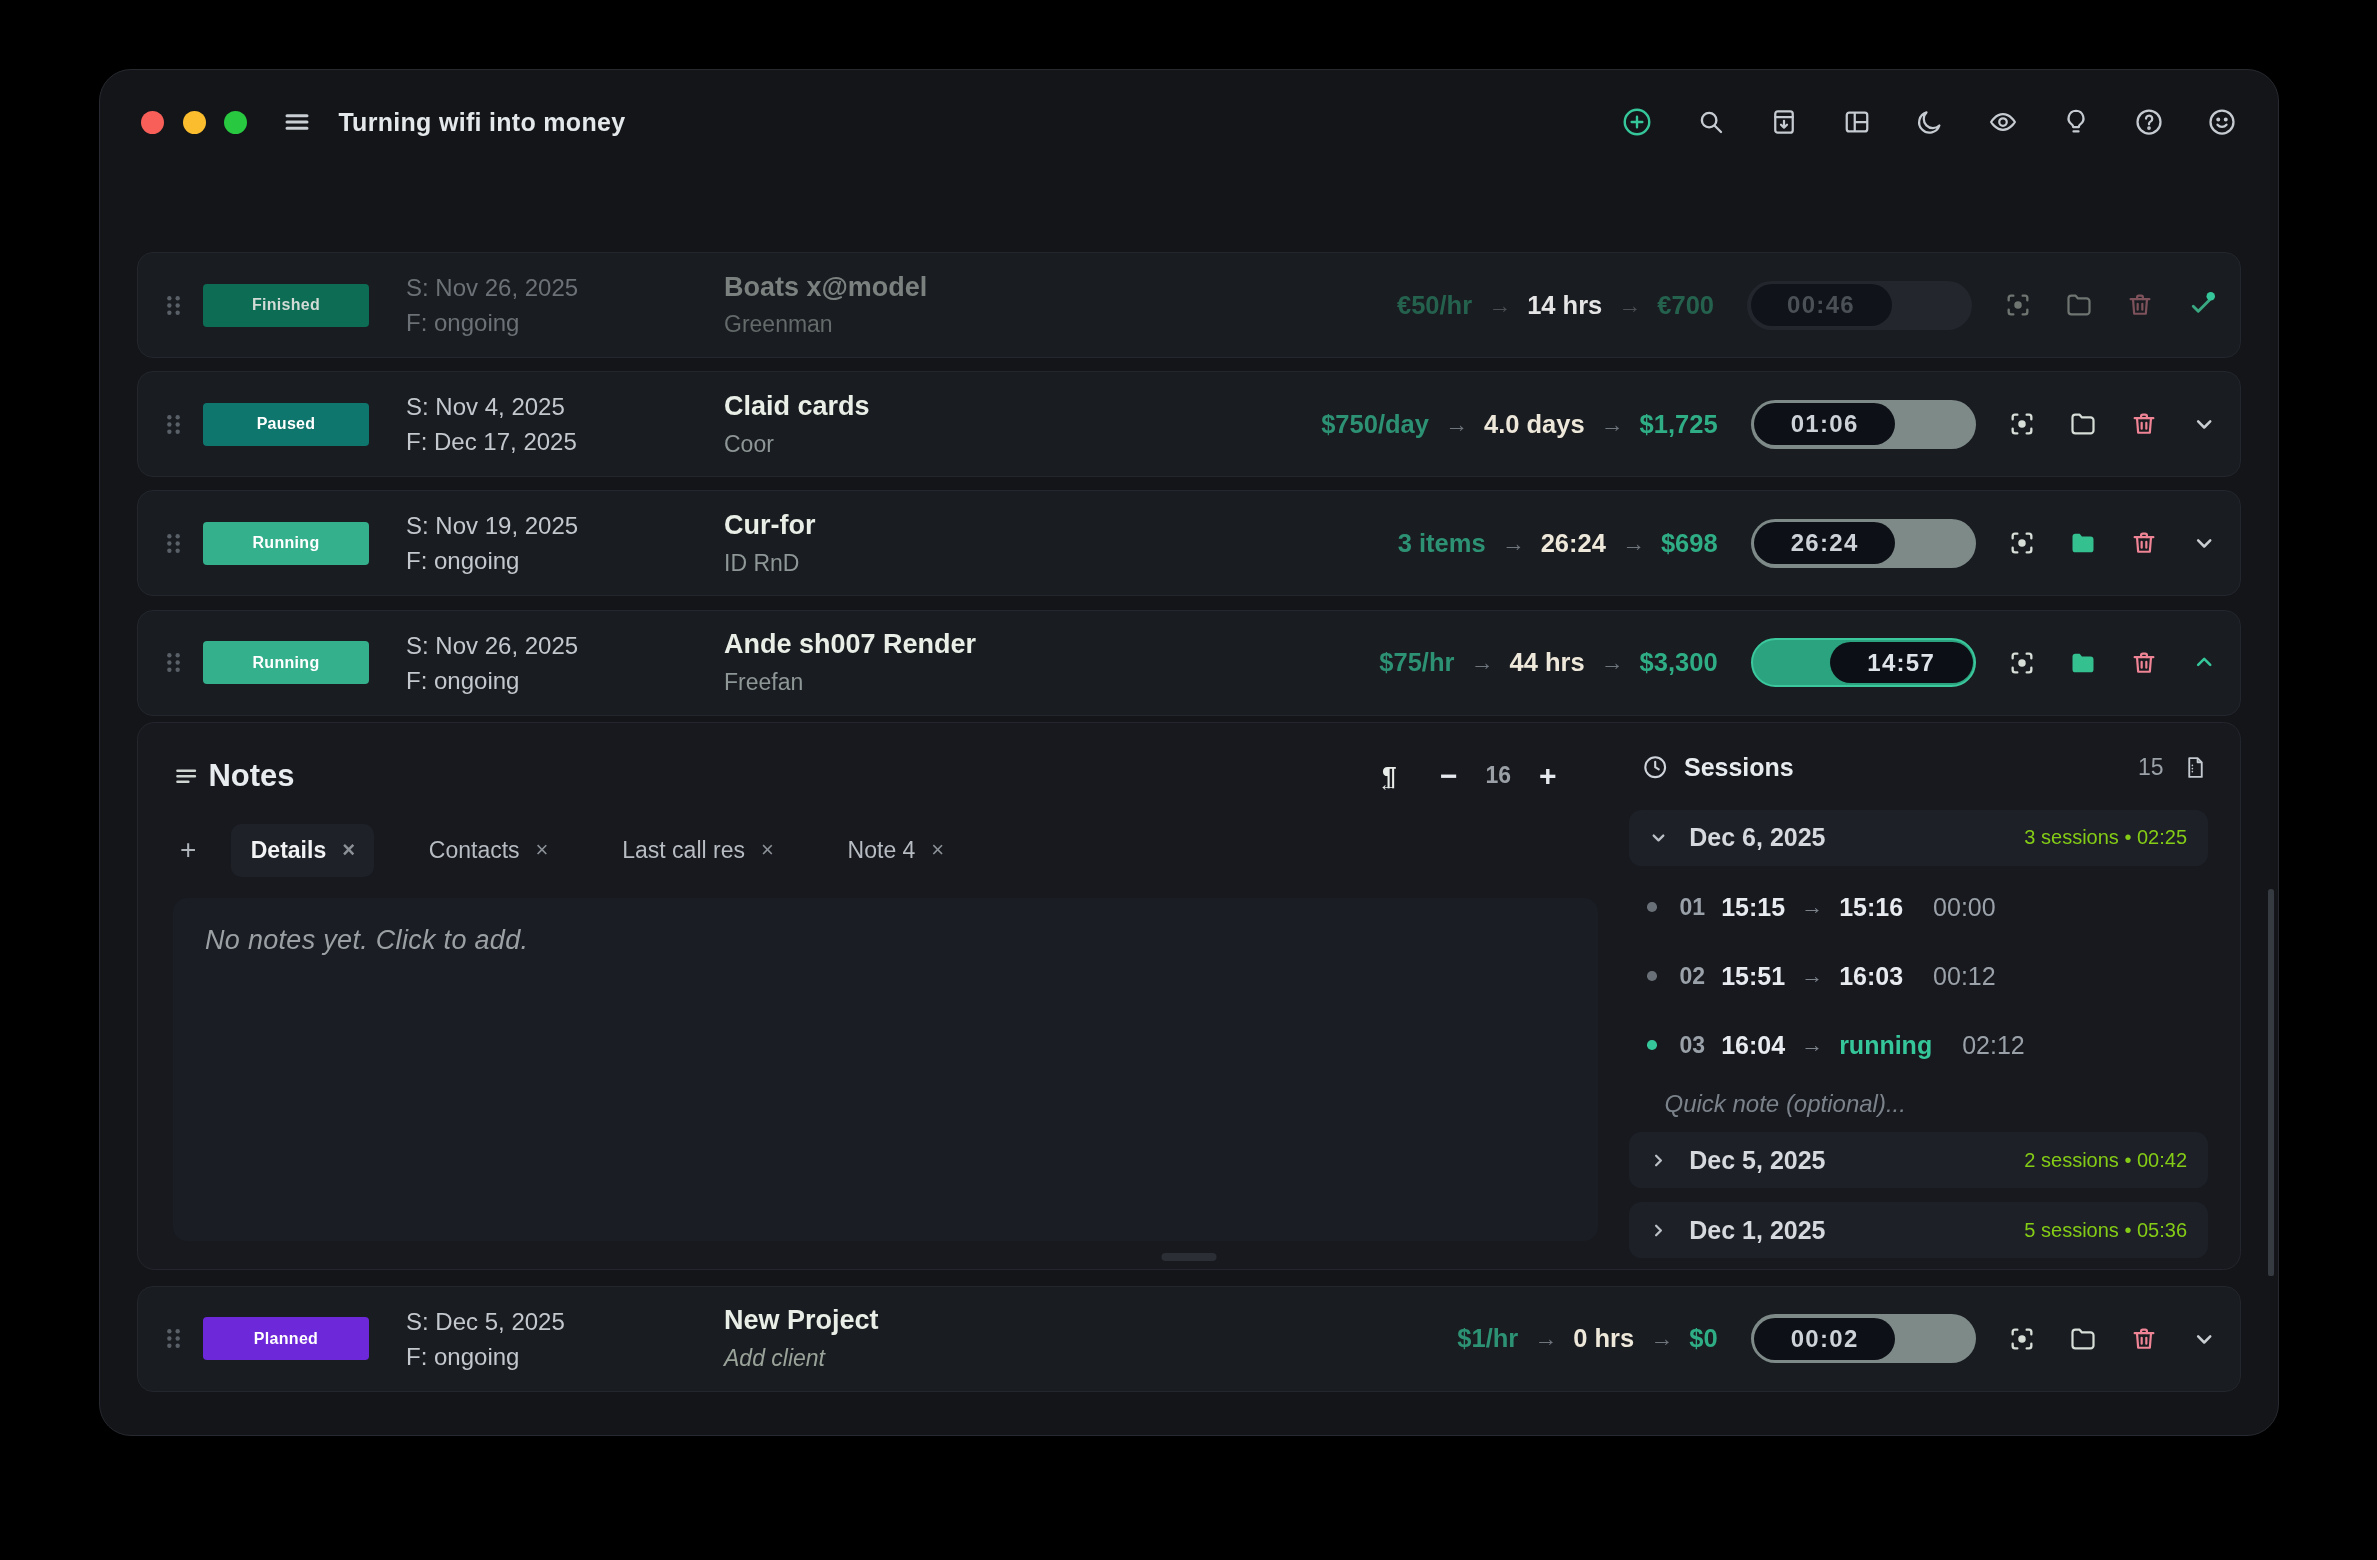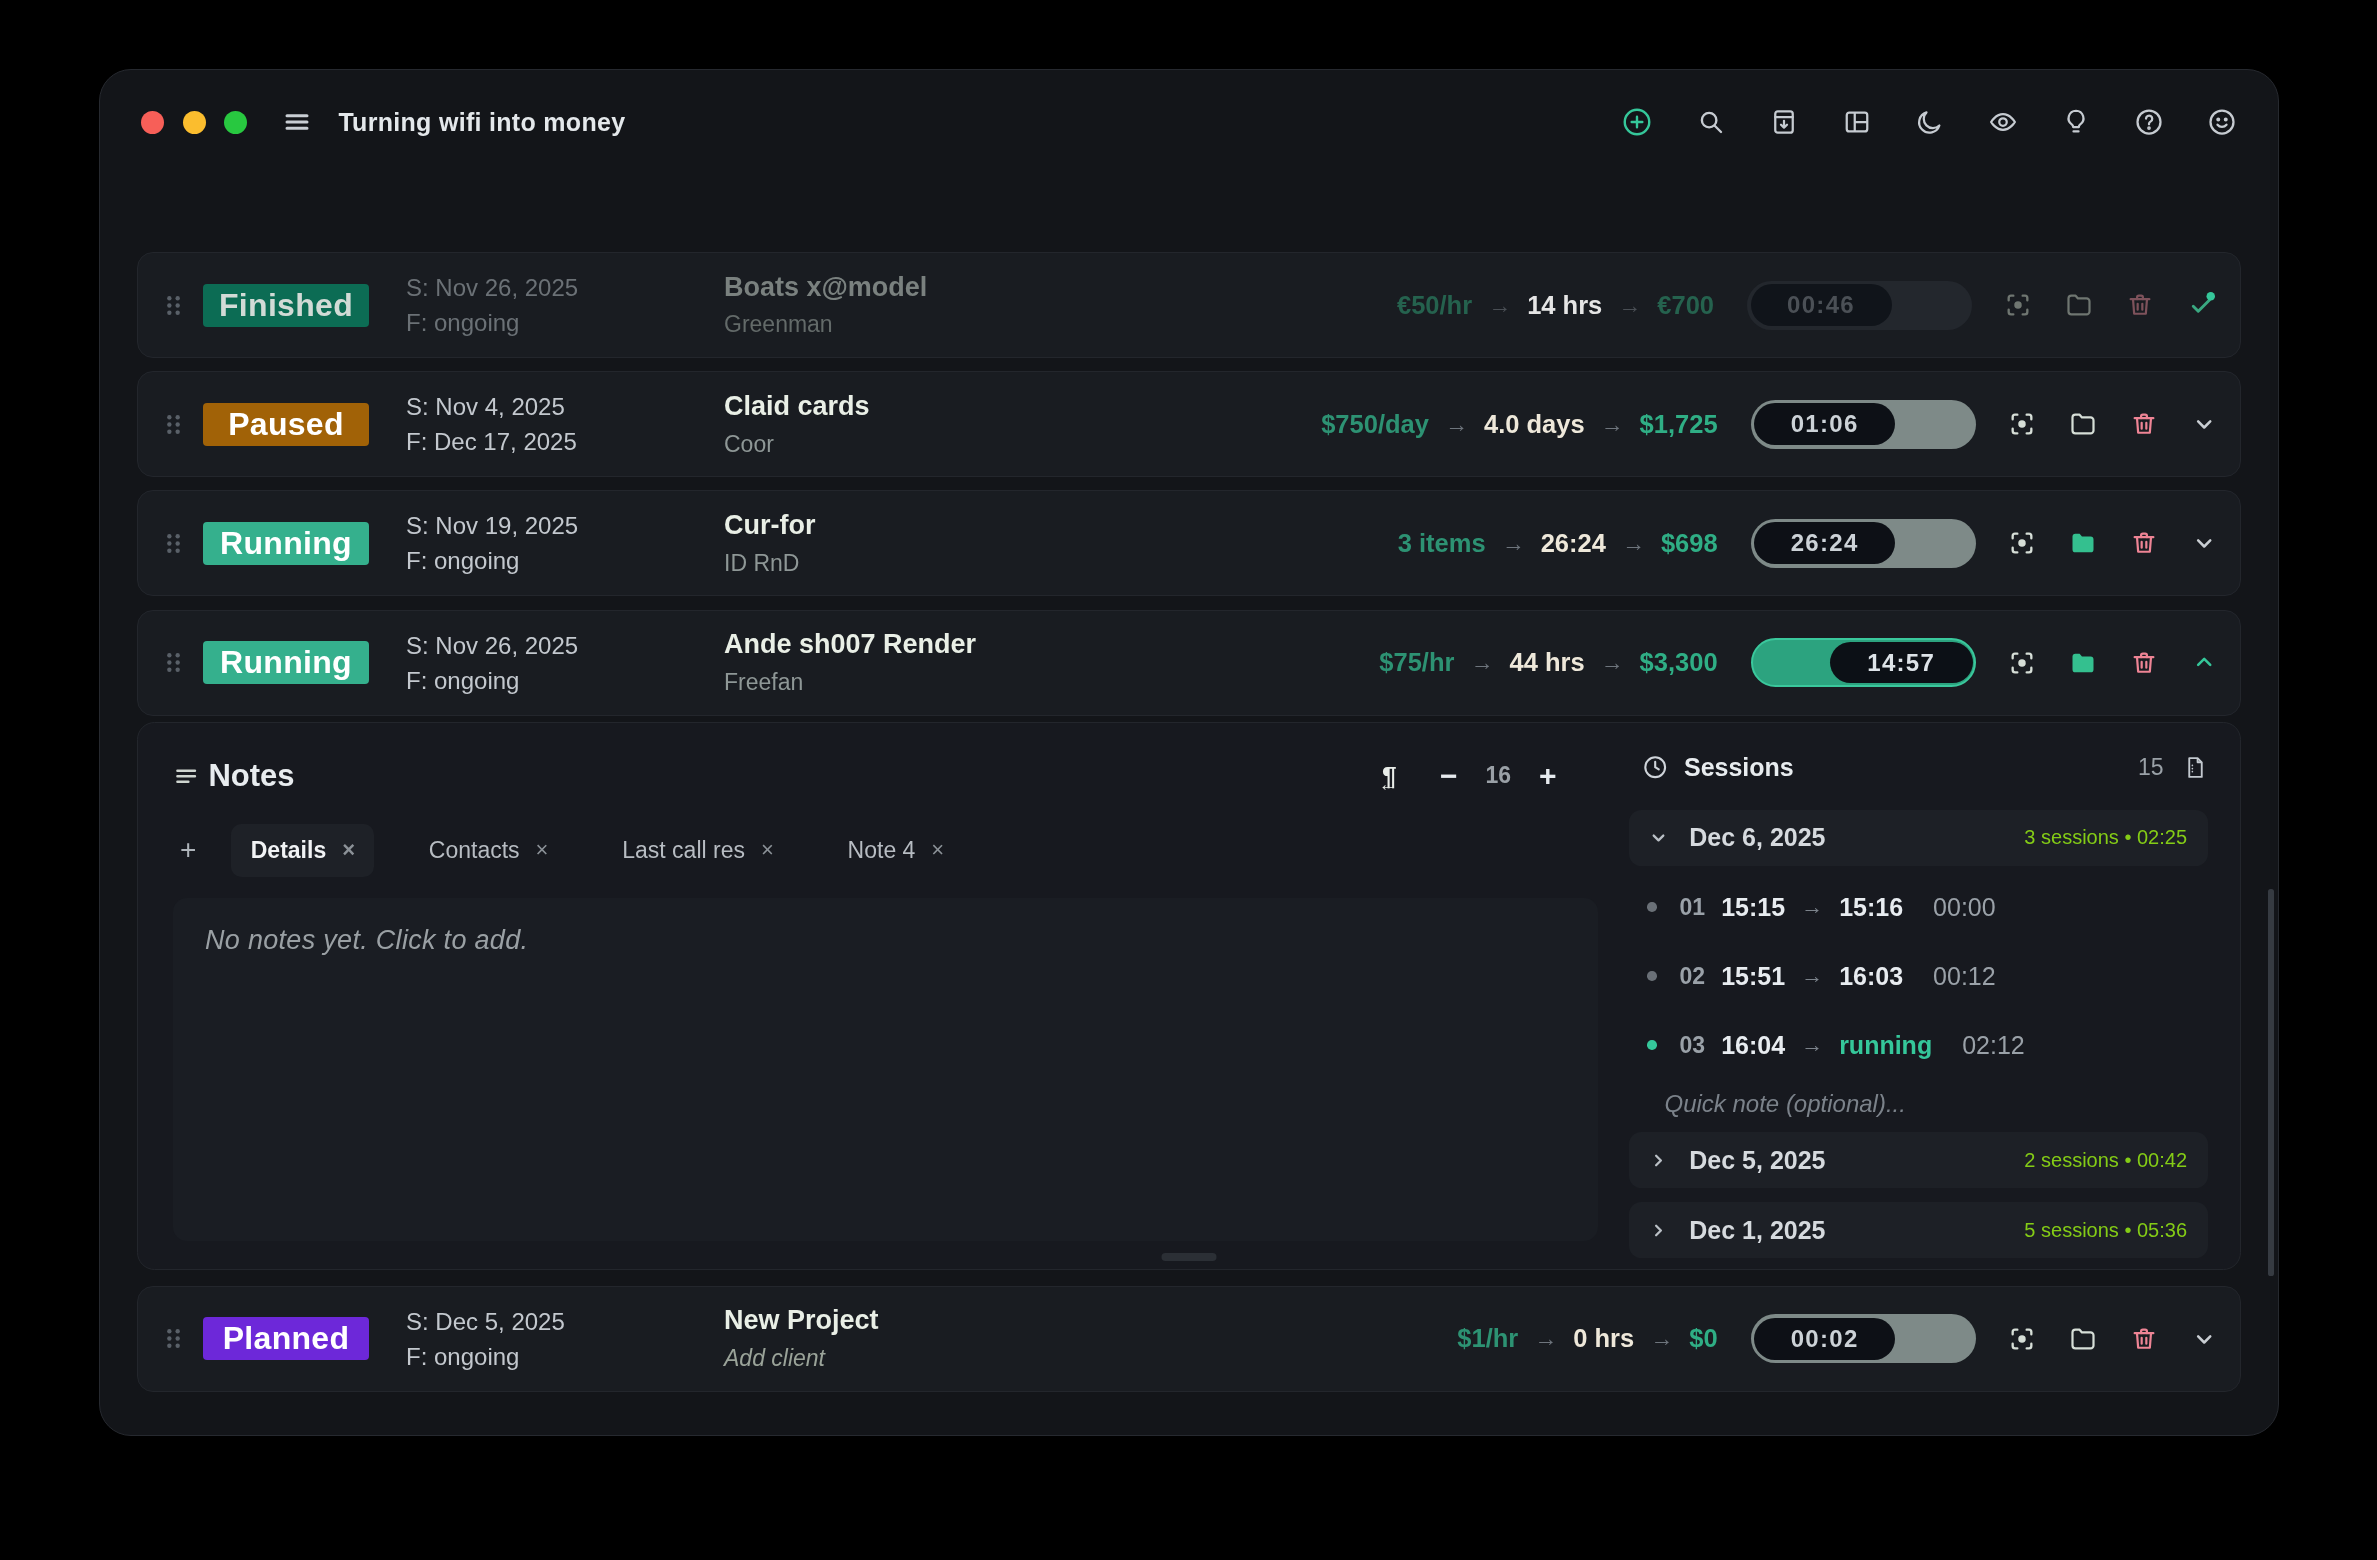--- a/index.html
+++ b/index.html
@@ -20,23 +20,23 @@
   .ico.accent { color:#35c79a; }
 
   svg { display:block; }
 
   
   .rows { padding:78px 37px 0 37px; }
   .row { height:106px; background:#191c21; border:0.9px solid #23262c; border-radius:16px;
     margin-bottom:13.2px; display:flex; align-items:center; padding:0 23px; }
   .drag { width:42px; color:#596068; display:flex; }
   .badge { min-width:166px; height:43px; border-radius:4px; display:flex; align-items:center;
-    justify-content:center; color:#ffffff; font-weight:700; font-size:32px; letter-spacing:0.3px; }
+    justify-content:center; color:#ffffff; font-weight:700; font-size:16px; letter-spacing:0.3px; }
   .badge.finished { background:#0d7a5e; }
-  .badge.paused   { background:#a16207; }
+  .badge.paused   { background:#0f766e; }
   .badge.running  { background:#35b08d; }
   .badge.planned  { background:#6d28d9; }
   .dates { margin-left:37px; width:295px; font-size:24px; color:#c3c8ce; line-height:35px; }
   .names { flex:1; padding-left:23px; }
   .pname { font-size:27px; font-weight:700; color:#e9efe6; margin-bottom:8.8px; }
   .pclient { font-size:23px; color:#8e9796; }
   .pclient.italic { font-style:italic; color:#9aa399; }
   .money { display:flex; align-items:center; gap:16px; font-size:25.5px; margin-right:33px; white-space:nowrap; }
   .rate  { color:#2d9273; font-weight:600; }
   .arr   { color:#6e757d; font-size:23px; }

